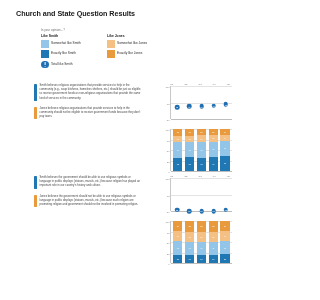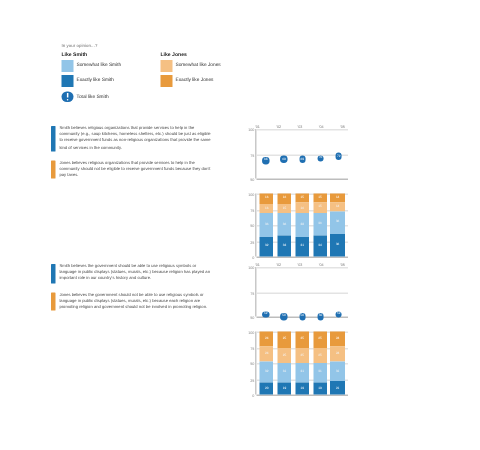--- a/index.html
+++ b/index.html
@@ -100,20 +100,21 @@
     position:relative; display:flex; align-items:center; justify-content:center;
     font-size:2.1px; color:#ffffff; line-height:1; overflow:hidden;
   }
   .seg.light { color:#f4f4f4; }
 </style>
 </head>
 <body>
 
 <div class="page">
 
+  <div class="title">Church and State Question Results</div>
 
   <div class="legend">
     <div class="legend-q">In your opinion...?</div>
     <div class="legend-cols" id="legend-cols">
         <div class="legend-col">
           <div class="legend-head">Like Smith</div>
           <div class="legend-row">
             <span class="sw" style="background: rgb(146, 197, 232);"></span>
             <span class="legend-lbl">Somewhat like Smith</span>
           </div>

